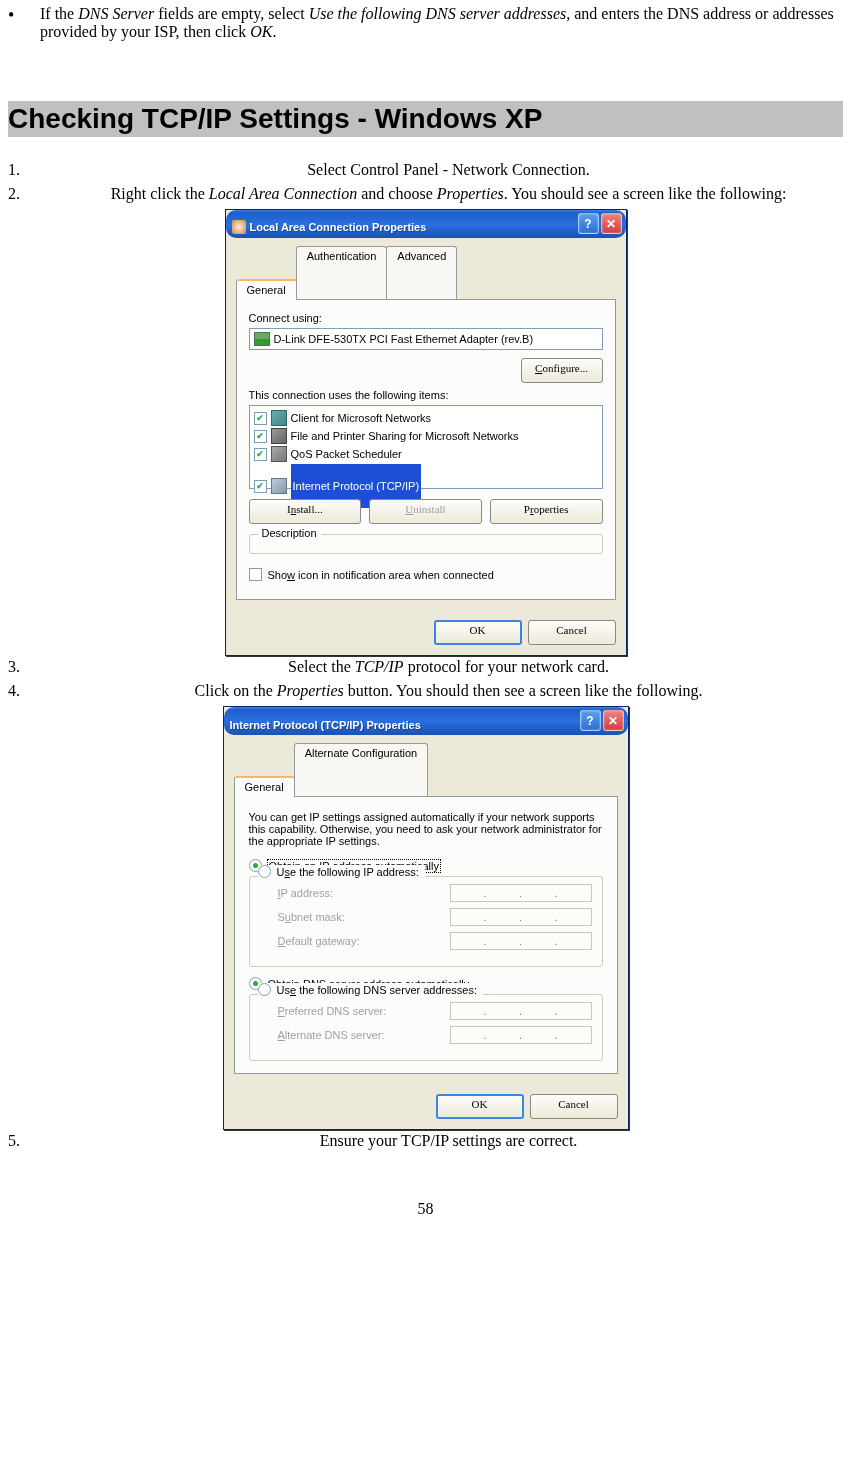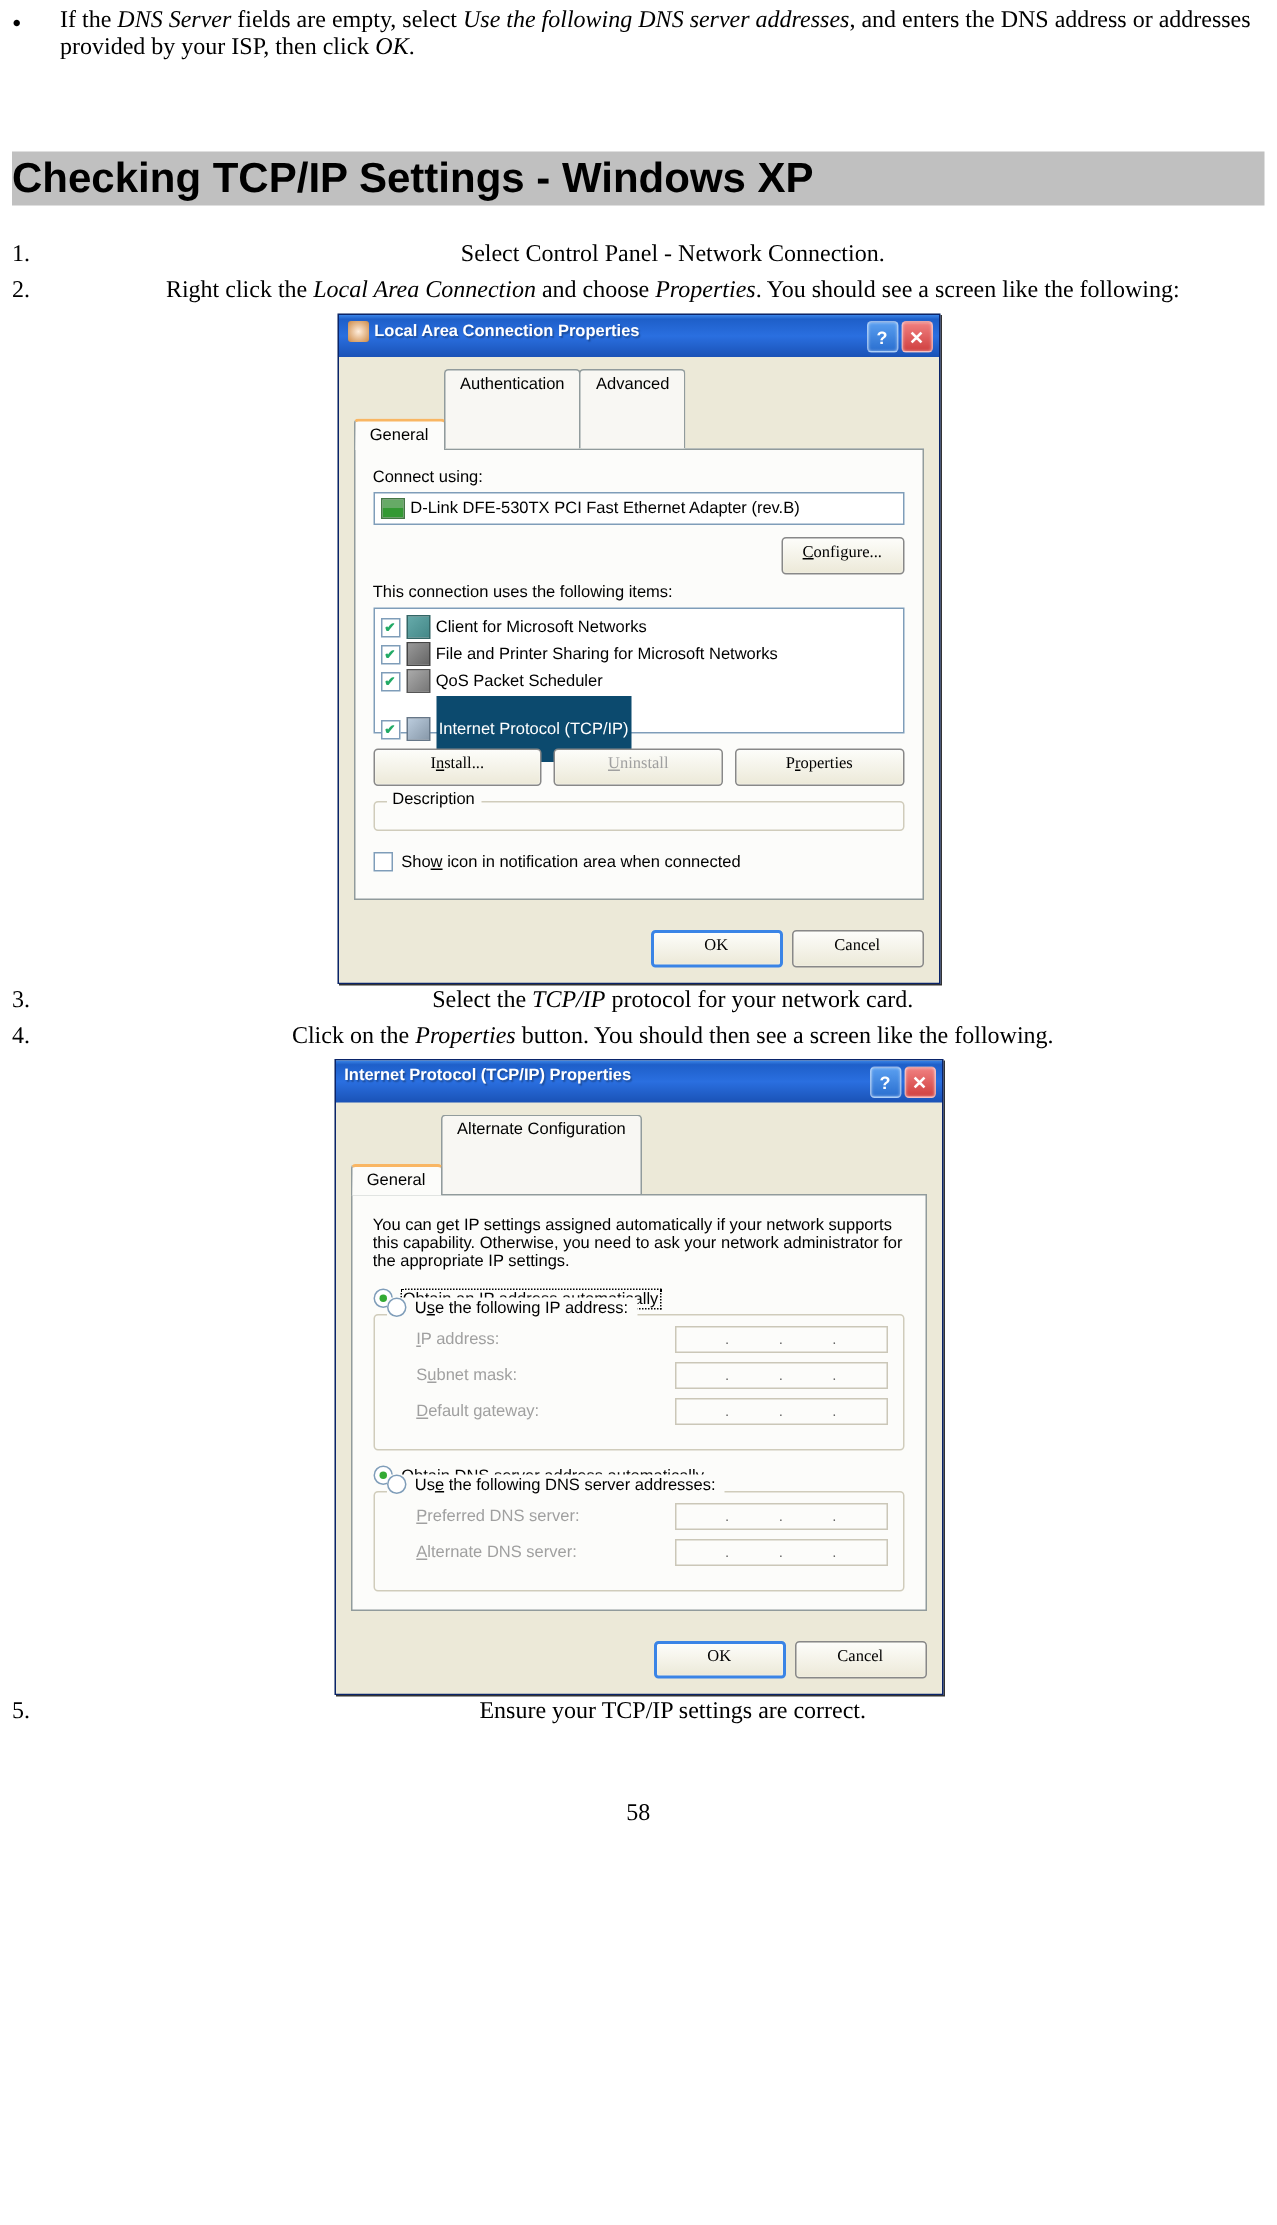--- a/index.html
+++ b/index.html
@@ -59,23 +59,24 @@
     border: 1px solid #0a246a;
     box-shadow: 1px 1px 0 #333;
     color: black;
   }
   .xp-titlebar {
     background: linear-gradient(to bottom, #3a84e6 0%, #1e5fc9 10%, #2a6fe0 50%, #1a52b6 100%);
     color: white;
     font-weight: bold;
     padding: 4px 4px 4px 6px;
     display: flex;
-    align-items: flex-start;
+    align-items: flex-end;
     justify-content: space-between;
     height: 20px;
+    border-radius: 10px;
   }
   .xp-title-text {
     display: flex;
     align-items: center;
     gap: 4px;
     text-shadow: 1px 1px 1px rgba(0,0,0,0.3);
   }
   .xp-title-buttons {
     display: flex;
     gap: 2px;
@@ -191,21 +192,21 @@
   .xp-list-icon {
     width: 14px; height: 14px;
     display: inline-block;
   }
   .ic-client { background: linear-gradient(135deg,#6aa,#488); border:1px solid #366;}
   .ic-share { background: linear-gradient(135deg,#999,#666); border:1px solid #444;}
   .ic-qos { background: linear-gradient(135deg,#aaa,#777); border:1px solid #555;}
   .ic-tcpip { background: linear-gradient(135deg,#bcd,#89a); border:1px solid #678;}
 
   .selected-item {
-    background: #0c4a6e;
+    background: #1d4ed8;
     color: white;
     padding: 16px 2px;
     display: inline-block;
   }
 
   .xp-groupbox {
     border: 1px solid #d0ccbb;
     border-radius: 3px;
     padding: 8px 10px 10px 10px;
     margin-top: 10px;

